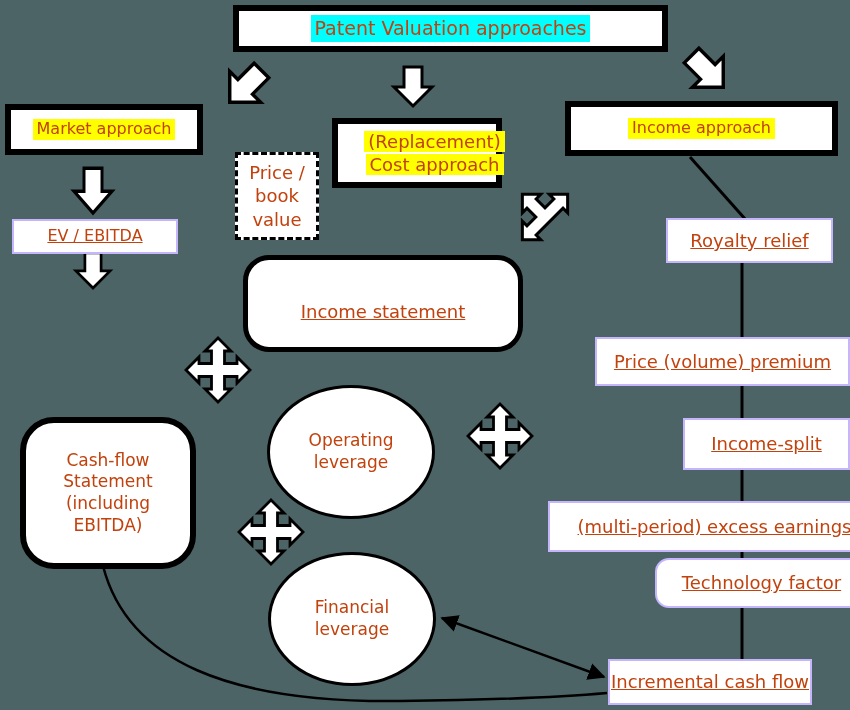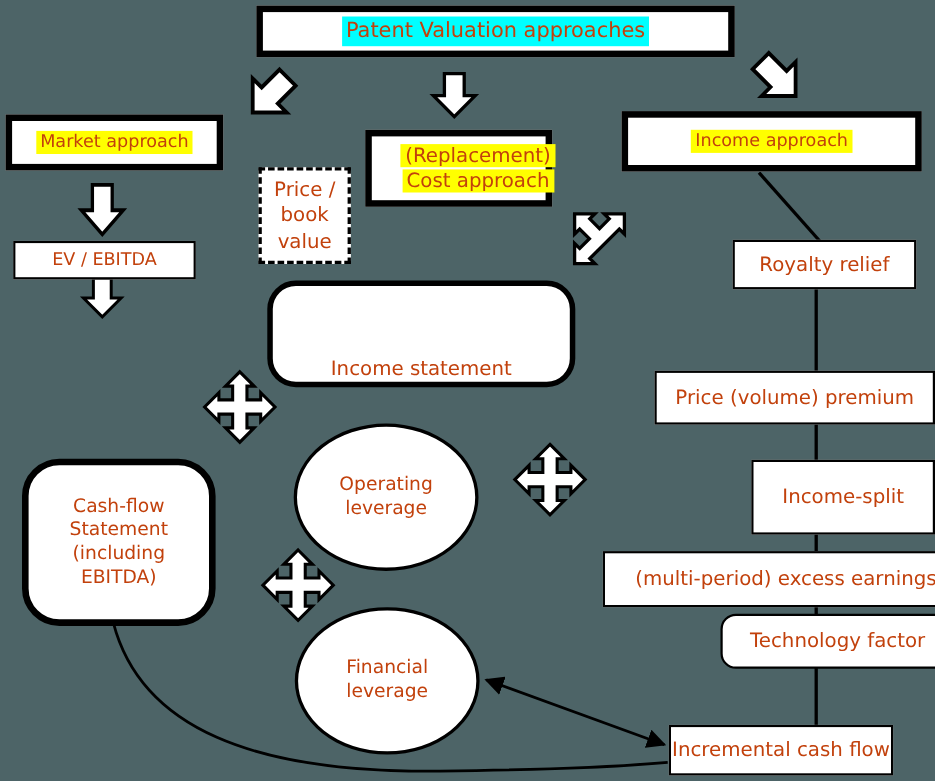--- a/index.html
+++ b/index.html
@@ -8,46 +8,46 @@
     position:relative;width:850px;height:710px;
     background:#4d6467;overflow:hidden;
   }
   .lines-layer{position:absolute;left:0;top:0;z-index:1;}
   .node{
     position:absolute;z-index:2;background:#fff;color:#c2410c;
     display:flex;align-items:center;justify-content:center;
     text-align:center;box-sizing:border-box;line-height:1.28;
   }
   .border-thick{border:6px solid #000;}
-  .border-thin{border:2px solid #000000;}
+  .border-thin{border:2px solid #c4b5fd;text-decoration:underline;}
   .border-med{border:3px solid #000000;}
   .dashed{border:3px dashed #000;justify-content:center;}
   .rounded-lg{border-radius:26px;}
   .rounded-xl{border-radius:34px;}
   .ellipse{border-radius:50%;}
   .hl-cyan{background:#00ffff;padding:1px 4px;}
   .hl-yellow{background:#ffff00;padding:0 4px;}
   .fs19{font-size:16px;}
   .fs18{font-size:18px;}
   .fs17{font-size:17px;}
-  .top-align{align-items:flex-end;padding-top:16px;}
+  .top-align{align-items:center;padding-top:16px;text-decoration:underline;}
   .title-box{left:233px;top:5px;width:435px;height:47px;font-size:19px;}
   .market-box{left:5px;top:104px;width:198px;height:51px;}
   .cost-box{left:332px;top:118px;width:170px;height:70px;padding-left:35px;}
   .income-box{left:565px;top:101px;width:273px;height:55px;}
   .pricebook-box{left:235px;top:152px;width:84px;height:88px;}
   .ev-box{left:12px;top:219px;width:166px;height:35px;}
   .wacc-box{left:33px;top:300px;width:118px;height:100px;}
   .incstat-box{left:243px;top:255px;width:280px;height:97px;border-width:5px;}
   .cashflow-box{left:20px;top:417px;width:176px;height:152px;}
   .oplev{left:267px;top:385px;width:168px;height:134px;}
   .finlev{left:268px;top:552px;width:168px;height:134px;justify-content:center;}
   .royalty-box{left:666px;top:218px;width:167px;height:45px;}
   .premium-box{left:595px;top:337px;width:255px;height:49px;}
-  .split-box{left:683px;top:418px;width:167px;height:68px;}
+  .split-box{left:683px;top:418px;width:167px;height:52px;}
   .excess-box{left:532px;top:501px;width:333px;height:51px;margin-left:16px;}
   .tech-box{left:655px;top:558px;width:213px;height:50px;border-radius:14px;}
   .incremental-box{left:608px;top:659px;width:204px;height:46px;}
 </style>
 </head>
 <body>
 
 <div class="canvas">
 
   <svg class="lines-layer" width="850" height="710" viewBox="0 0 850 710">

